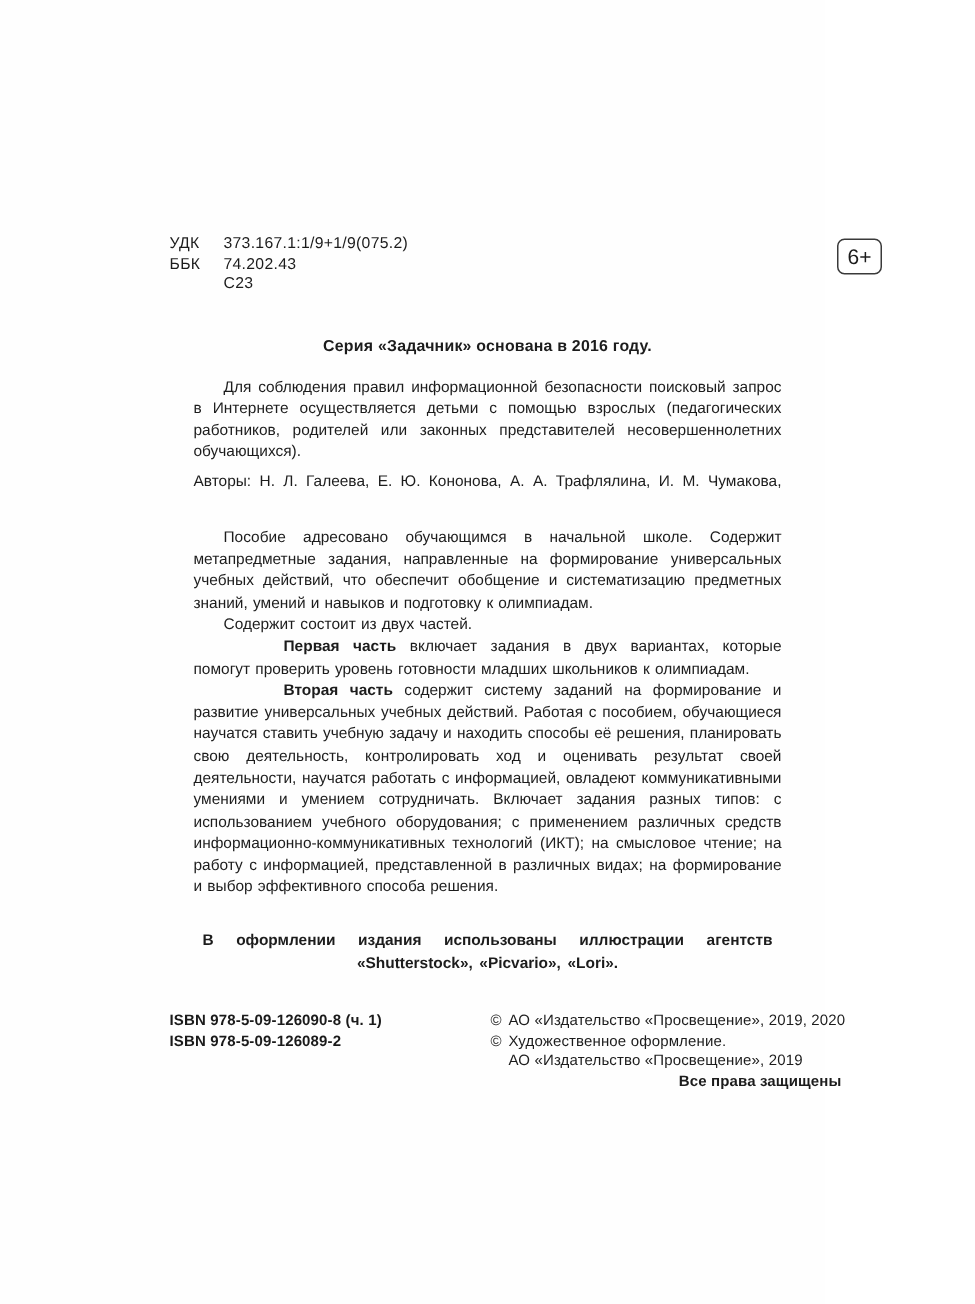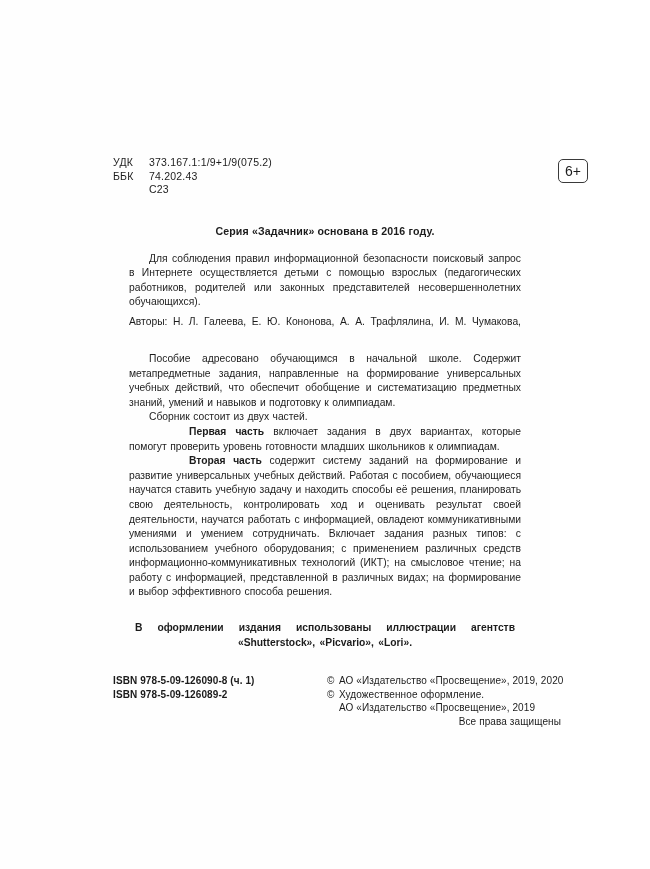--- a/index.html
+++ b/index.html
@@ -175,20 +175,21 @@
     width: 12px;
     flex: 0 0 12px;
   }
   .cr-indent {
     padding-left: 12px;
     white-space: nowrap;
   }
   .cr-right {
     text-align: right;
     padding-right: 2px;
+    font-weight: bold;
   }
 </style>
 </head>
 <body>
 
 <div class="page">
 
   <div class="classification">
     <div class="cls-row">
       <span class="cls-key">УДК</span>
@@ -215,21 +216,21 @@
     <div class="safety-block">
       <p class="justified indent">Для соблюдения правил информационной безопасности поисковый запрос в Интернете осуществляется детьми с помощью взрослых (педагогических работников, родителей или законных представителей несовершеннолетних обучающихся).</p>
     </div>
 
     <div class="authors-block">
       <p class="authors-line-1">Авторы: Н. Л. Галеева, Е. Ю. Кононова, А. А. Трафлялина, И. М. Чумакова,</p>
     </div>
 
     <div class="body-block">
       <p class="justified indent">Пособие адресовано обучающимся в начальной школе. Содержит метапредметные задания, направленные на формирование универсальных учебных действий, что обеспечит обобщение и систематизацию предметных знаний, умений и навыков и подготовку к олимпиадам.</p>
-      <p class="justified indent">Сборник состоит из двух частей.</p>
+      <p class="justified indent">Содержит состоит из двух частей.</p>
       <p class="justified indent"><span class="bold">Первая часть</span><span> включает задания в двух вариантах, которые помогут проверить уровень готовности младших школьников к олимпиадам.</span></p>
       <p class="justified indent"><span class="bold">Вторая часть</span><span> содержит систему заданий на формирование и развитие универсальных учебных действий. Работая с пособием, обучающиеся научатся ставить учебную задачу и находить способы её решения, планировать свою деятельность, контролировать ход и оценивать результат своей деятельности, научатся работать с информацией, овладеют коммуникативными умениями и умением сотрудничать. Включает задания разных типов: с использованием учебного оборудования; с применением различных средств информационно-коммуникативных технологий (ИКТ); на смысловое чтение; на работу с информацией, представленной в различных видах; на формирование и выбор эффективного способа решения.</span></p>
     </div>
 
     <div class="illustr-block">
       <p class="illustr-line-1">В оформлении издания использованы иллюстрации агентств</p>
       <p>«Shutterstock», «Picvario», «Lori».</p>
     </div>
 
   </div>

